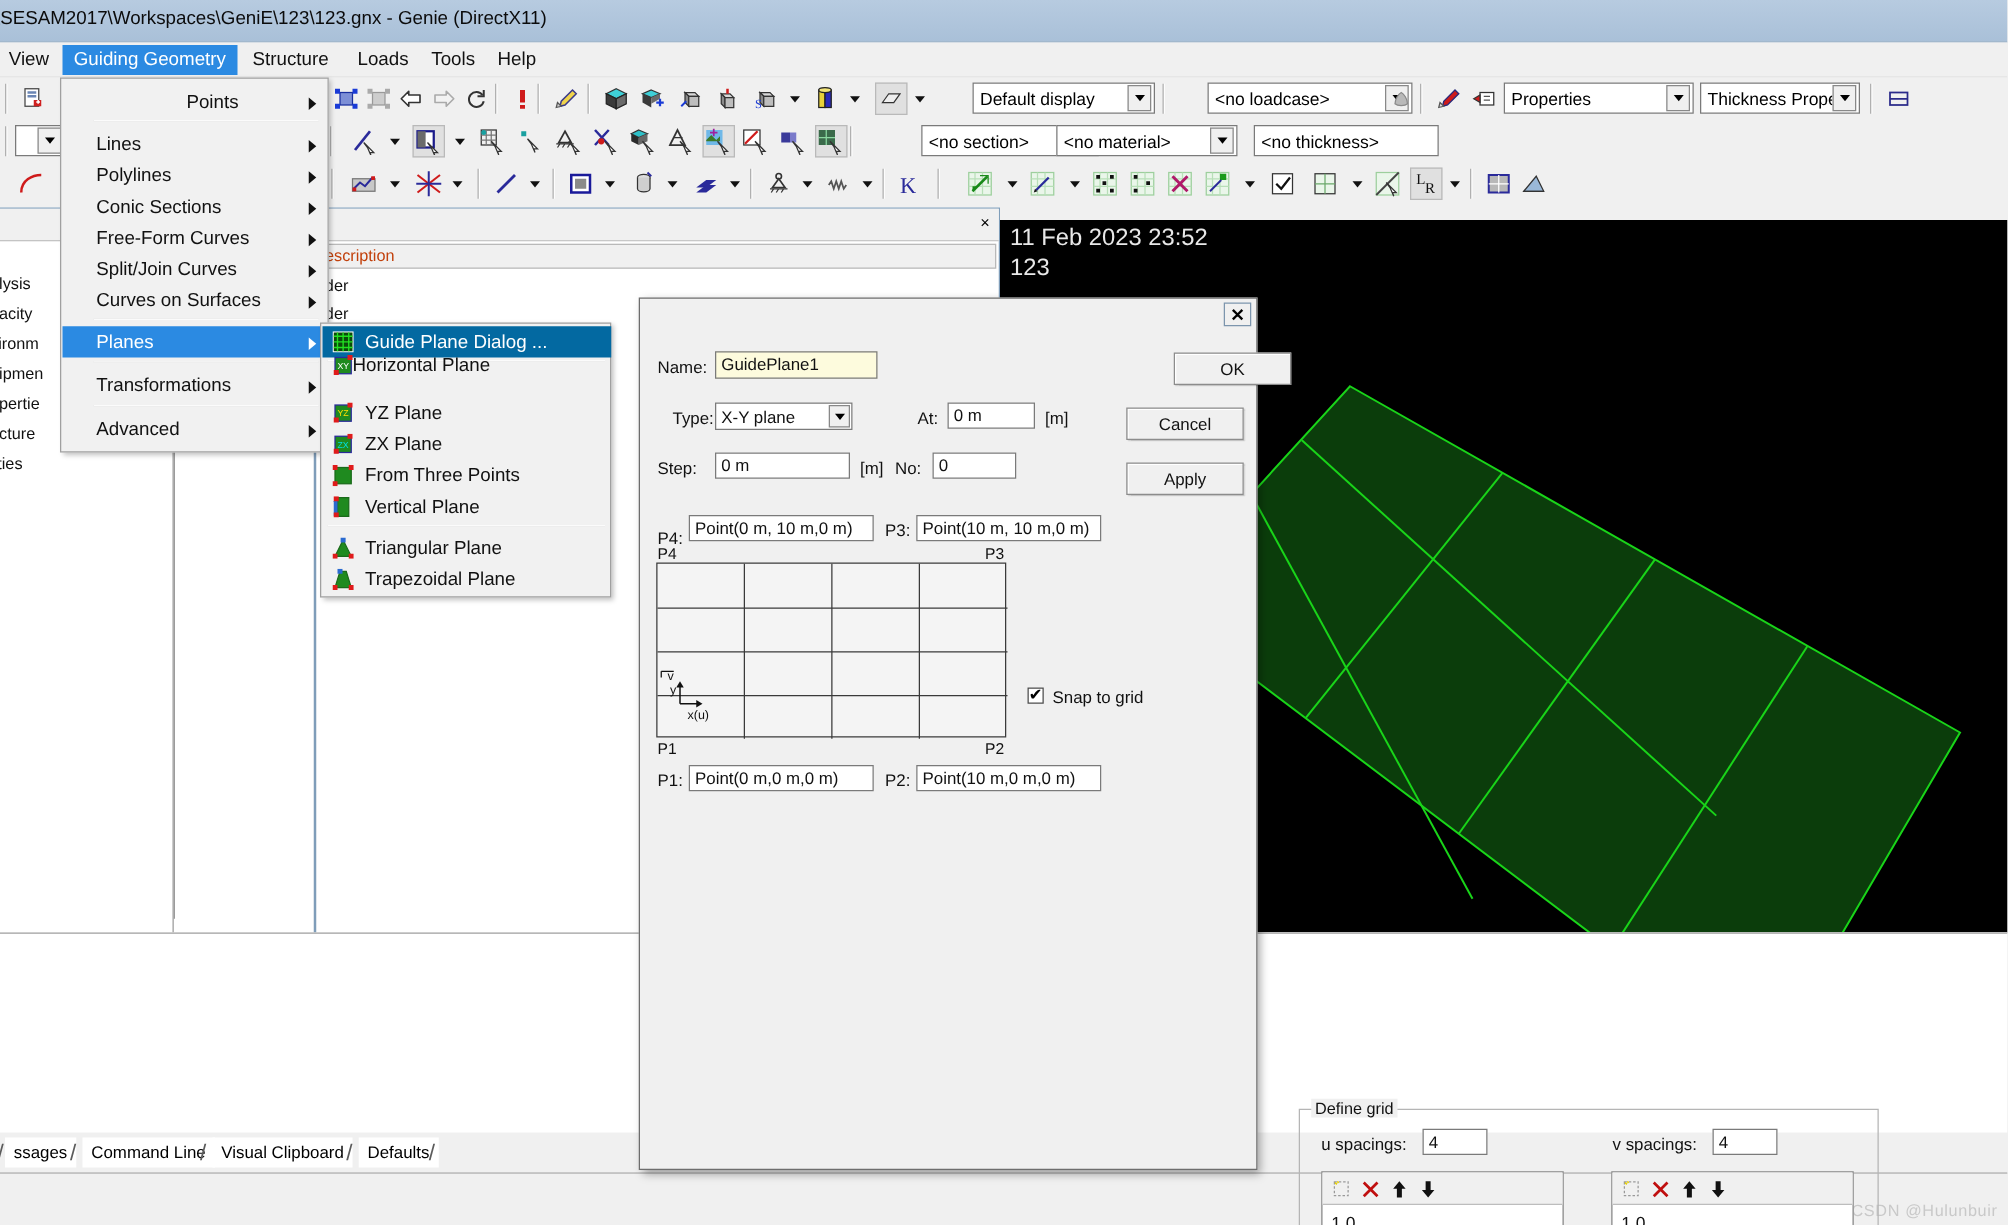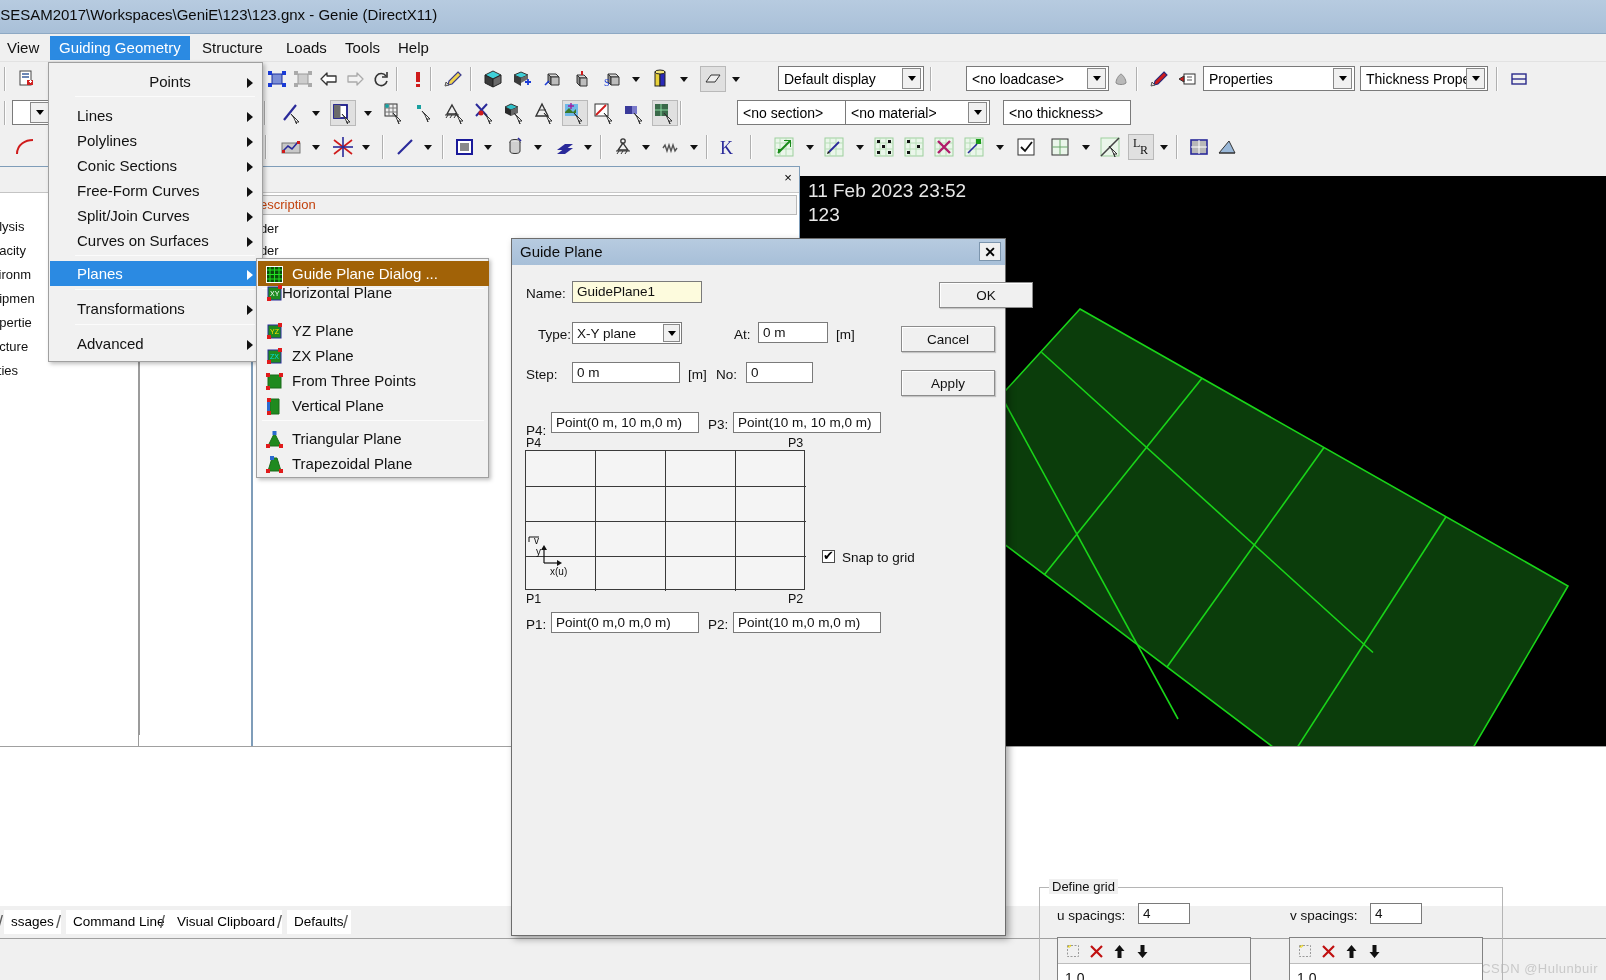--- a/index.html
+++ b/index.html
@@ -200,21 +200,21 @@
   #planes-menu {
     position:absolute; left:256px; top:258px; width:233px; height:220px;
     background:#f1f1f1; border:1px solid #a0a0a0;
     box-shadow:2px 2px 4px rgba(0,0,0,0.25);
   }
   .pm-item {
     position:absolute; left:1px; width:231px; height:25px;
     font-size:15px; color:#111; line-height:25px; padding-left:34px;
     cursor:default; white-space:nowrap;
   }
-  .pm-item.sel { background:#a16207; color:#fff; }
+  .pm-item.sel { background:#0369a1; color:#fff; }
   .pm-icon {
     position:absolute; left:8px; top:4px; width:17px; height:17px;
   }
   .pm-sep {
     position:absolute; left:5px; width:222px; height:1px;
     background:#cfcfcf; border-bottom:1px solid #fbfbfb;
   }
 
   
   #dlg {
@@ -456,21 +456,21 @@
   <div class="drop-arrow" style="left:728px;">
       <i></i>
     </div>
   <div class="combo" style="left:778px; width:146px;">
     <span class="val">Default display</span>
     <span class="btn">
         <i></i>
       </span>
   </div>
   <div class="tb-sep" style="left:930px;"></div>
-  <div class="combo" style="left:966px; width:143px;">
+  <div class="combo" style="left:966px; width:164px;">
     <span class="val">&lt;no loadcase&gt;</span>
     <span class="btn">
         <i></i>
       </span>
   </div>
   <div class="tbtn" style="left:1108px;">
     <svg width="20" height="20" viewBox="0 0 20 20">
         <path d="M5 14c0-4 3-8 5-9 2 1 5 5 5 9-2 2-8 2-10 0z" fill="#b9b9b9" stroke="#8a8a8a"></path>
       </svg>
   </div>
@@ -615,21 +615,21 @@
     <span class="btn">
         <i></i>
       </span>
   </div>
   <div class="combo" style="left:845px; width:145px;">
     <span class="val">&lt;no material&gt;</span>
     <span class="btn">
         <i></i>
       </span>
   </div>
-  <div class="flat" style="left:1003px; width:128px;">
+  <div class="flat" style="left:1003px; width:148px;">
     <span>&lt;no thickness&gt;</span>
   </div>
 </div>
 
 <div class="tb-row" id="tb3">
   <div class="tbtn" style="left:12px;">
     <svg width="22" height="22" viewBox="0 0 22 22">
         <path d="M3 18C3 8 12 4 19 4" fill="none" stroke="#cf1b1b" stroke-width="2"></path>
       </svg>
   </div>
@@ -1024,23 +1024,20 @@
           <rect x="4" y="0" width="4" height="4" fill="#2a6ad0"></rect>
           <rect x="0" y="13" width="4" height="4" fill="#e01b1b"></rect>
           <rect x="13" y="13" width="4" height="4" fill="#e01b1b"></rect>
         </svg>
     </span>
     <span>Trapezoidal Plane</span>
   </div>
 </div>
 
 <div id="dlg">
-  <div id="dlg-title">
-    <div class="t">Guide Plane</div>
-  </div>
   <div id="dlg-close">✕</div>
 
   <div class="dlbl" style="left:14px; top:47px;">Name:</div>
   <div class="dinput hl" style="left:60px; top:42px; width:130px; height:22px;">GuidePlane1</div>
 
   <div class="dlbl" style="left:14px; top:88px;margin-left:12px;">Type:</div>
   <div class="dcombo" style="left:60px; top:83px; width:110px; height:22px;">
     <span class="v">X-Y plane</span>
     <span class="b">
         <i></i>

